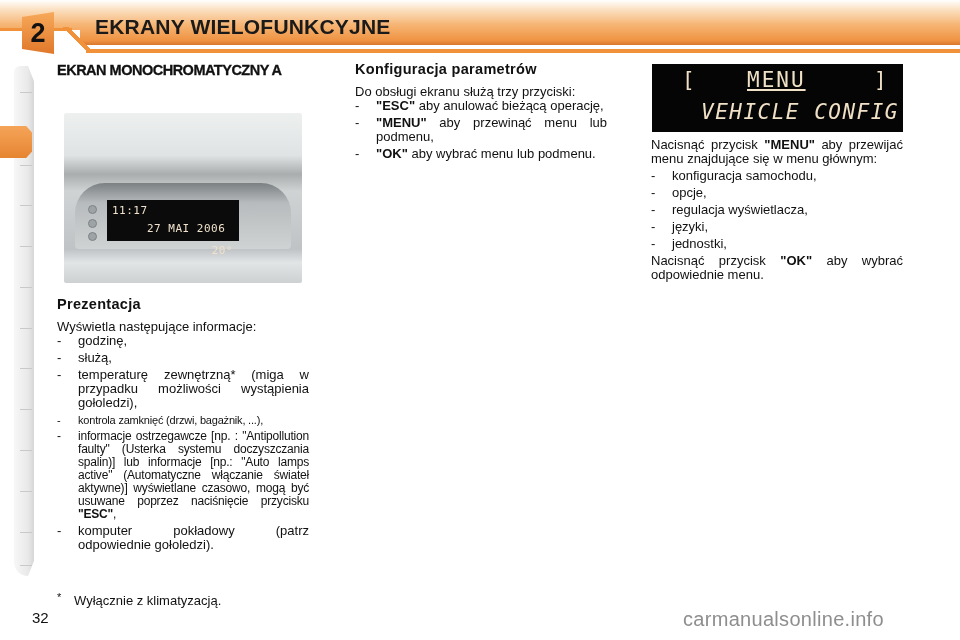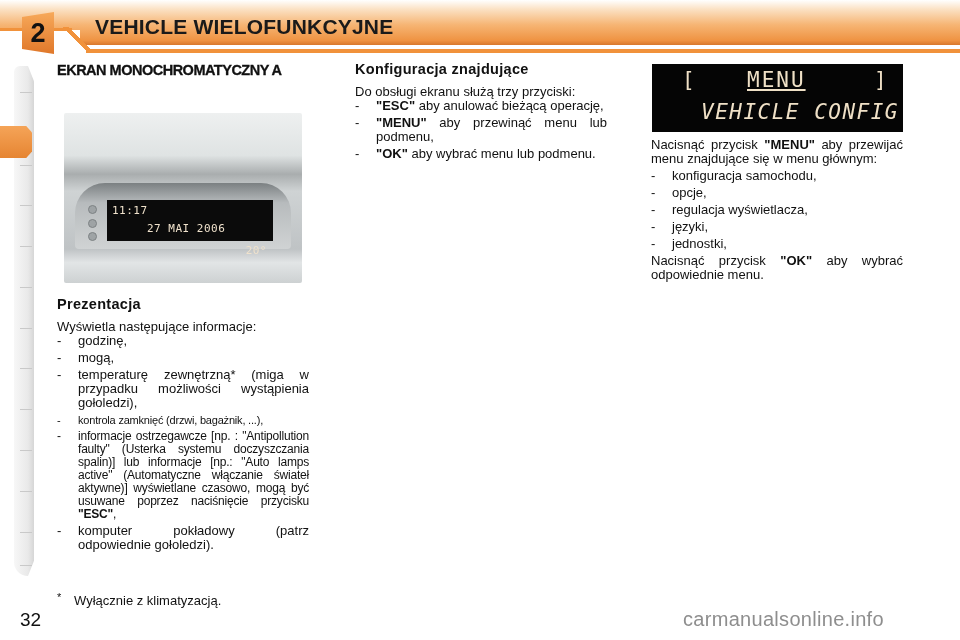--- a/index.html
+++ b/index.html
@@ -69,21 +69,21 @@
       position: absolute; left: 64px; top: 113px; width: 238px; height: 170px;
       background: linear-gradient(#eef0f0 0%, #dfe3e3 25%, #a9adae 36%, #cfd3d4 46%, #bfc3c5 80%, #e2e5e6 88%, #cdd1d2 100%);
       border-radius: 2px;
     }
     .photo-bezel {
       position: absolute; left: 11px; top: 70px; width: 216px; height: 66px;
       background: linear-gradient(#7b8082, #b7bbbd 30%, #d0d3d4);
       border-radius: 30px 30px 4px 4px;
     }
     .photo-lcd {
-      position: absolute; left: 43px; top: 87px; width: 166px; height: 41px;
+      position: absolute; left: 43px; top: 87px; width: 132px; height: 41px;
       background: #0b0b0b; color: #f0e2cc; font-family: "DejaVu Sans Mono", monospace;
       font-size: 11px; letter-spacing: 0.5px; padding-left: 44px;
     }
     .photo-lcd .t1 { position: absolute; left: 5px; top: 4px; }
     .photo-lcd .t2 { position: absolute; right: 6px; top: 4px; margin-top: 40px; }
     .photo-lcd .t3 { position: absolute; left: 40px; top: 22px; }
     .photo-btn {
       position: absolute; left: 24px; width: 9px; height: 9px; border-radius: 50%;
       background: #9ea3a5; border: 1px solid #7d8284;
     }
@@ -95,35 +95,35 @@
       font-size: 21px; letter-spacing: 1px;
     }
     .menu-lcd .l1a { position: absolute; left: 30px; top: 4px; }
     .menu-lcd .l1b { position: absolute; left: 95px; top: 4px; letter-spacing: 2px; text-decoration: underline; }
     .menu-lcd .l1c { position: absolute; left: 222px; top: 4px; }
     .menu-lcd .l2 { position: absolute; left: 49px; top: 36px; font-style: italic; letter-spacing: 1.5px; }
 
     .footnote { position: absolute; left: 57px; top: 593px; font-size: 13px; }
     .footnote .star { position: absolute; left: 0; top: -2px; font-size: 11px; }
     .footnote .fn-text { position: absolute; left: 17px; top: 0; white-space: nowrap; }
-    .page-number { position: absolute; left: 20px; top: 609px; font-size: 19px; }
+    .page-number { position: absolute; left: 32px; top: 609px; font-size: 15px; }
     .watermark {
       position: absolute; left: 683px; top: 608px; font-size: 20px; color: #8e8e8e; letter-spacing: 0.3px; text-align: right;
     }
   </style>
 </head>
 <body>
 
 <div class="header-band"></div>
 <div class="header-white-cut"></div>
 <div class="header-line-a"></div>
 <div class="header-diag"></div>
 <div class="header-line-b"></div>
 <div class="chapter-badge">2</div>
-<div class="page-header-title">VEHICLE WIELOFUNKCYJNE</div>
+<div class="page-header-title">EKRANY WIELOFUNKCYJNE</div>
 
 <div>
   <div class="side-rail"></div>
   <div class="side-tick" style="top:92px"></div>
   <div class="side-tick" style="top:165px"></div>
   <div class="side-tick" style="top:205px"></div>
   <div class="side-tick" style="top:246px"></div>
   <div class="side-tick" style="top:287px"></div>
   <div class="side-tick" style="top:328px"></div>
   <div class="side-tick" style="top:368px"></div>
@@ -151,30 +151,30 @@
     <span class="t2">20°</span>
     <span class="t3">27 MAI 2006</span>
   </div>
 </div>
 
 <div class="col" style="left:57px; top:297px; width:252px;">
   <div class="h3">Prezentacja</div>
   <p class="para">Wyświetla następujące informacje:</p>
   <ul class="dash">
     <li style="margin-top:0"><span class="dash-mark">-</span><span>godzinę,</span></li>
-    <li><span class="dash-mark">-</span><span>mogą,</span></li>
+    <li><span class="dash-mark">-</span><span>służą,</span></li>
     <li><span class="dash-mark">-</span><span>temperaturę zewnętrzną* (miga w przypadku możliwości wystąpienia gołoledzi),</span></li>
     <li class="small"><span class="dash-mark">-</span><span>kontrola zamknięć (drzwi, bagażnik, ...),</span></li>
     <li style="font-size:12px; line-height:13px; letter-spacing:-0.2px;"><span class="dash-mark">-</span><span>informacje ostrzegawcze [np. : "Antipollution faulty" (Usterka systemu doczyszczania spalin)] lub informacje [np.: "Auto lamps active" (Automatyczne włączanie świateł aktywne)] wyświetlane czasowo, mogą być usuwane poprzez naciśnięcie przycisku </span><span class="b">"ESC"</span><span>,</span></li>
     <li><span class="dash-mark">-</span><span>komputer pokładowy (patrz odpowiednie gołoledzi).</span></li>
   </ul>
 </div>
 
 <div class="col col-mid">
-  <div class="h3">Konfiguracja znajdujące</div>
+  <div class="h3">Konfiguracja parametrów</div>
   <p class="para">Do obsługi ekranu służą trzy przyciski:</p>
   <ul class="dash">
     <li style="margin-top:0"><span class="dash-mark">-</span><span class="b">"ESC"</span><span> aby anulować bieżącą operację,</span></li>
     <li><span class="dash-mark">-</span><span class="b">"MENU"</span><span> aby przewinąć menu lub podmenu,</span></li>
     <li><span class="dash-mark">-</span><span class="b">"OK"</span><span> aby wybrać menu lub podmenu.</span></li>
   </ul>
 </div>
 
 <div class="menu-lcd">
   <span class="l1a">[</span>

